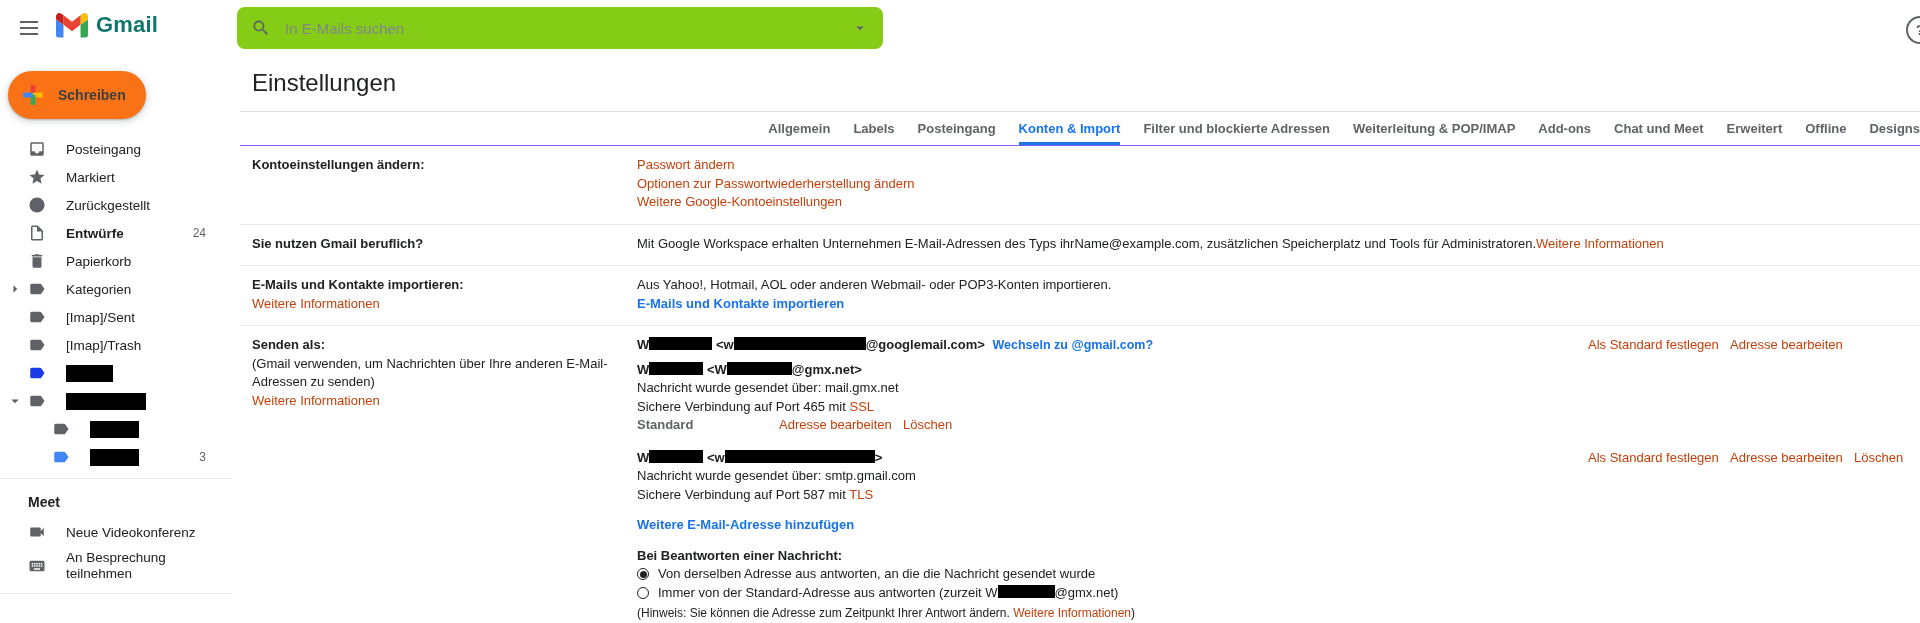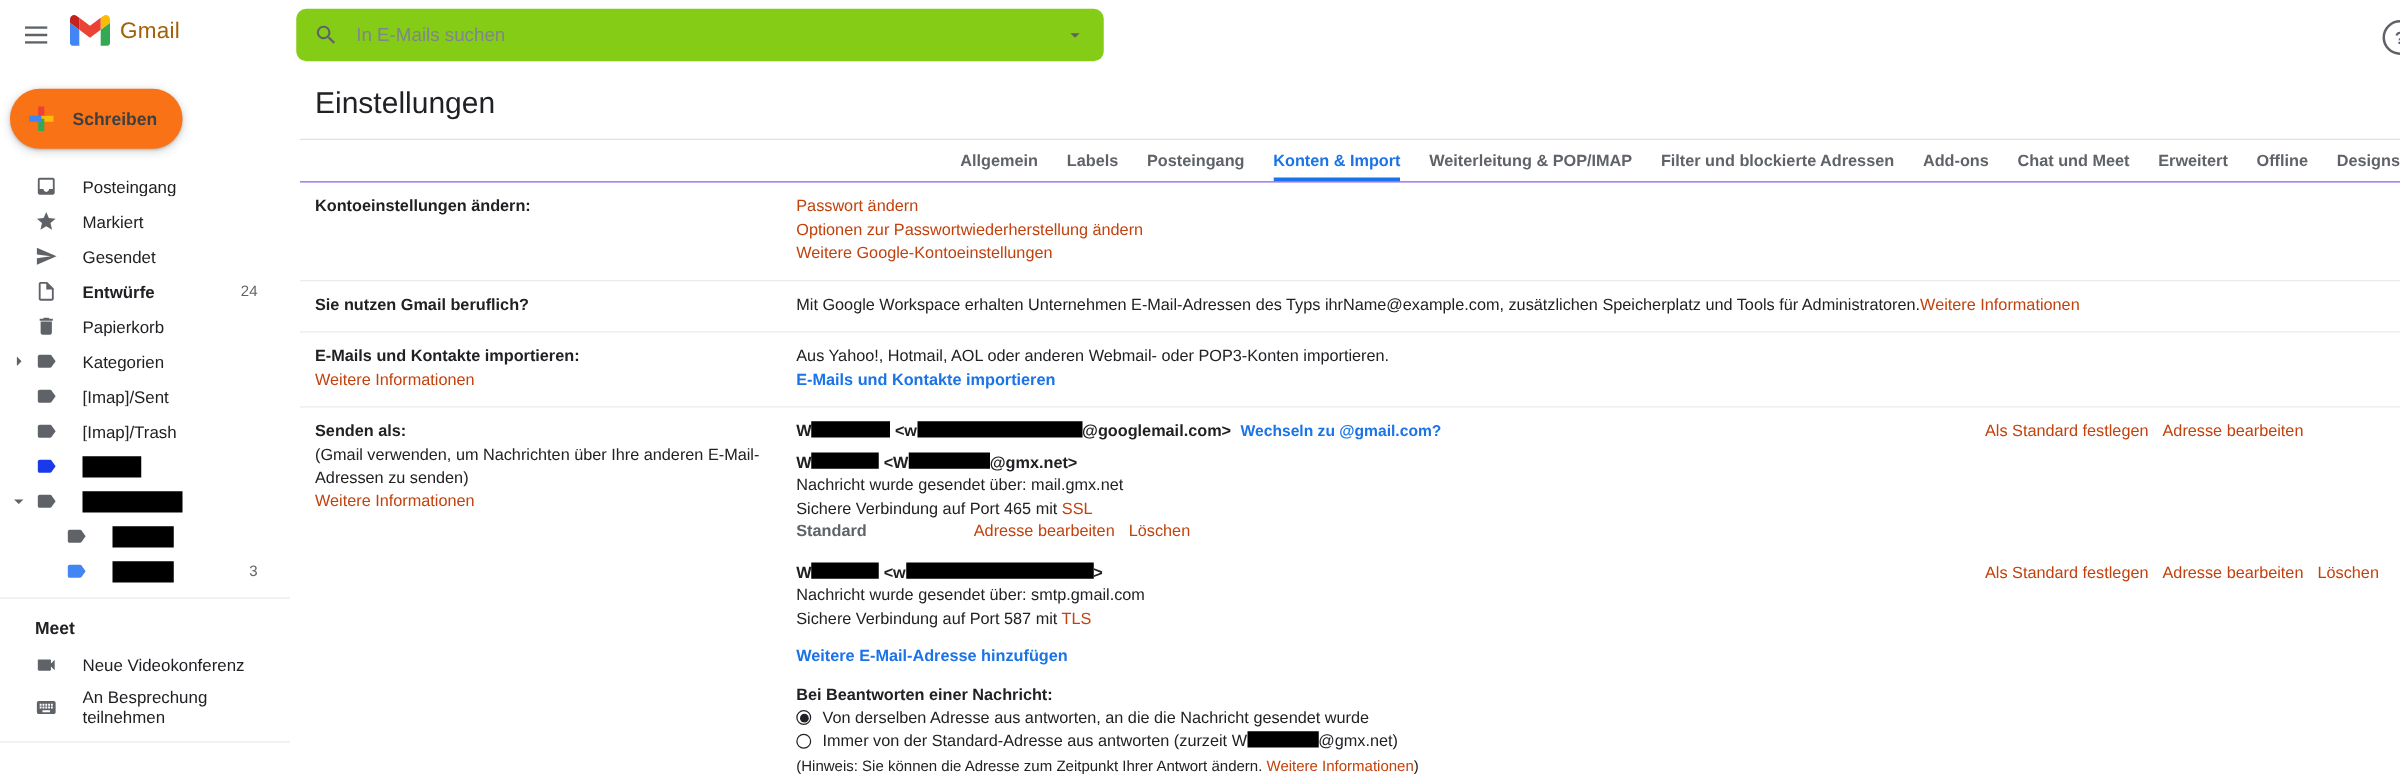--- a/index.html
+++ b/index.html
@@ -3,21 +3,21 @@
 <meta charset="utf-8">
 <style>
   html,body{margin:0;padding:0;background:#fff;}
   body{font-family:"Liberation Sans",sans-serif;color:#202124;}
   .page{position:relative;width:1920px;height:623px;background:#fff;overflow:hidden;}
 
   
   .topbar{position:absolute;top:0;left:0;right:0;height:56px;background:#fff;}
   .burger{position:absolute;left:14px;top:13px;width:30px;height:30px;display:flex;align-items:center;justify-content:center;cursor:pointer;}
   .logo{position:absolute;left:56px;top:12px;display:flex;align-items:center;gap:8px;}
-  .logo-text{font-size:18px;color:#a16207;letter-spacing:.2px;}
+  .logo-text{font-size:22px;color:#0f766e;letter-spacing:.2px;font-weight:bold;}
   .search{position:absolute;left:237px;top:7px;width:646px;height:42px;background:#84cc16;border-radius:8px;display:flex;align-items:center;padding:0 14px;box-sizing:border-box;}
   .search input{flex:1;border:none;background:transparent;outline:none;font-size:15px;color:#202124;margin-left:12px;font-family:"Liberation Sans",sans-serif;}
   .search input::placeholder{color:#80868b;}
   .help{position:absolute;right:-14px;top:16px;width:24px;height:24px;border:2px solid #5f6368;border-radius:50%;color:#5f6368;font-size:14px;font-weight:bold;display:flex;align-items:center;justify-content:center;}
 
   
   .sidebar{position:absolute;top:56px;left:0;width:232px;bottom:0;}
   .compose{margin:15px 0 16px 8px;width:138px;height:48px;background:#f97316;border-radius:24px;box-shadow:0 1px 2px 0 rgba(60,64,67,.30),0 2px 6px 2px rgba(60,64,67,.15);display:flex;align-items:center;padding-left:14px;box-sizing:border-box;gap:14px;cursor:pointer;}
   .compose-label{font-size:14px;font-weight:bold;color:#3c4043;}
   .nav-item{height:28px;display:flex;align-items:center;padding-left:28px;position:relative;font-size:13.5px;color:#202124;cursor:pointer;}
@@ -121,24 +121,24 @@
       <span class="nicon">
           <svg width="18" height="18" viewBox="0 0 24 24" fill="currentColor">
             <path d="M12 17.27L18.18 21l-1.64-7.03L22 9.24l-7.19-.61L12 2 9.19 8.63 2 9.24l5.46 4.73L5.82 21z"></path>
           </svg>
         </span>
       <span class="nlabel">Markiert</span>
     </div>
     <div class="nav-item">
       <span class="nicon">
           <svg width="18" height="18" viewBox="0 0 24 24" fill="currentColor">
-            <path d="M2.01 21L23 12 2.01 3 2 10l15 2-15 2z"></path>
-          </svg>
-        </span>
-      <span class="nlabel">Gesendet</span>
+            <path d="M11.99 2C6.47 2 2 6.48 2 12s4.47 10 9.99 10C17.52 22 22 17.52 22 12S17.52 2 11.99 2zM12.5 7H11v6l5.25 3.15.75-1.23-4.5-2.67z"></path>
+          </svg>
+        </span>
+      <span class="nlabel">Zurückgestellt</span>
     </div>
     <div class="nav-item bold">
       <span class="nicon">
           <svg width="18" height="18" viewBox="0 0 24 24" fill="currentColor">
             <path d="M13 2H6c-1.1 0-2 .9-2 2v16c0 1.1.9 2 2 2h12c1.1 0 2-.9 2-2V9l-7-7zm5 18H6V4h6v6h6v10z"></path>
           </svg>
         </span>
       <span class="nlabel">Entwürfe</span>
       <span class="ncount">24</span>
     </div>
@@ -240,22 +240,22 @@
   </div>
 
   <div class="main">
     <div class="page-title">Einstellungen</div>
 
     <div class="tabs">
       <div class="tab">Allgemein</div>
       <div class="tab">Labels</div>
       <div class="tab">Posteingang</div>
       <div class="tab active">Konten &amp; Import</div>
+      <div class="tab">Filter und blockierte Adressen</div>
       <div class="tab">Weiterleitung &amp; POP/IMAP</div>
-      <div class="tab">Filter und blockierte Adressen</div>
       <div class="tab">Add-ons</div>
       <div class="tab">Chat und Meet</div>
       <div class="tab">Erweitert</div>
       <div class="tab">Offline</div>
       <div class="tab">Designs</div>
     </div>
 
     <div class="srow">
       <div class="srow-label"><span class="lbl">Kontoeinstellungen ändern:</span></div>
       <div class="srow-content">

